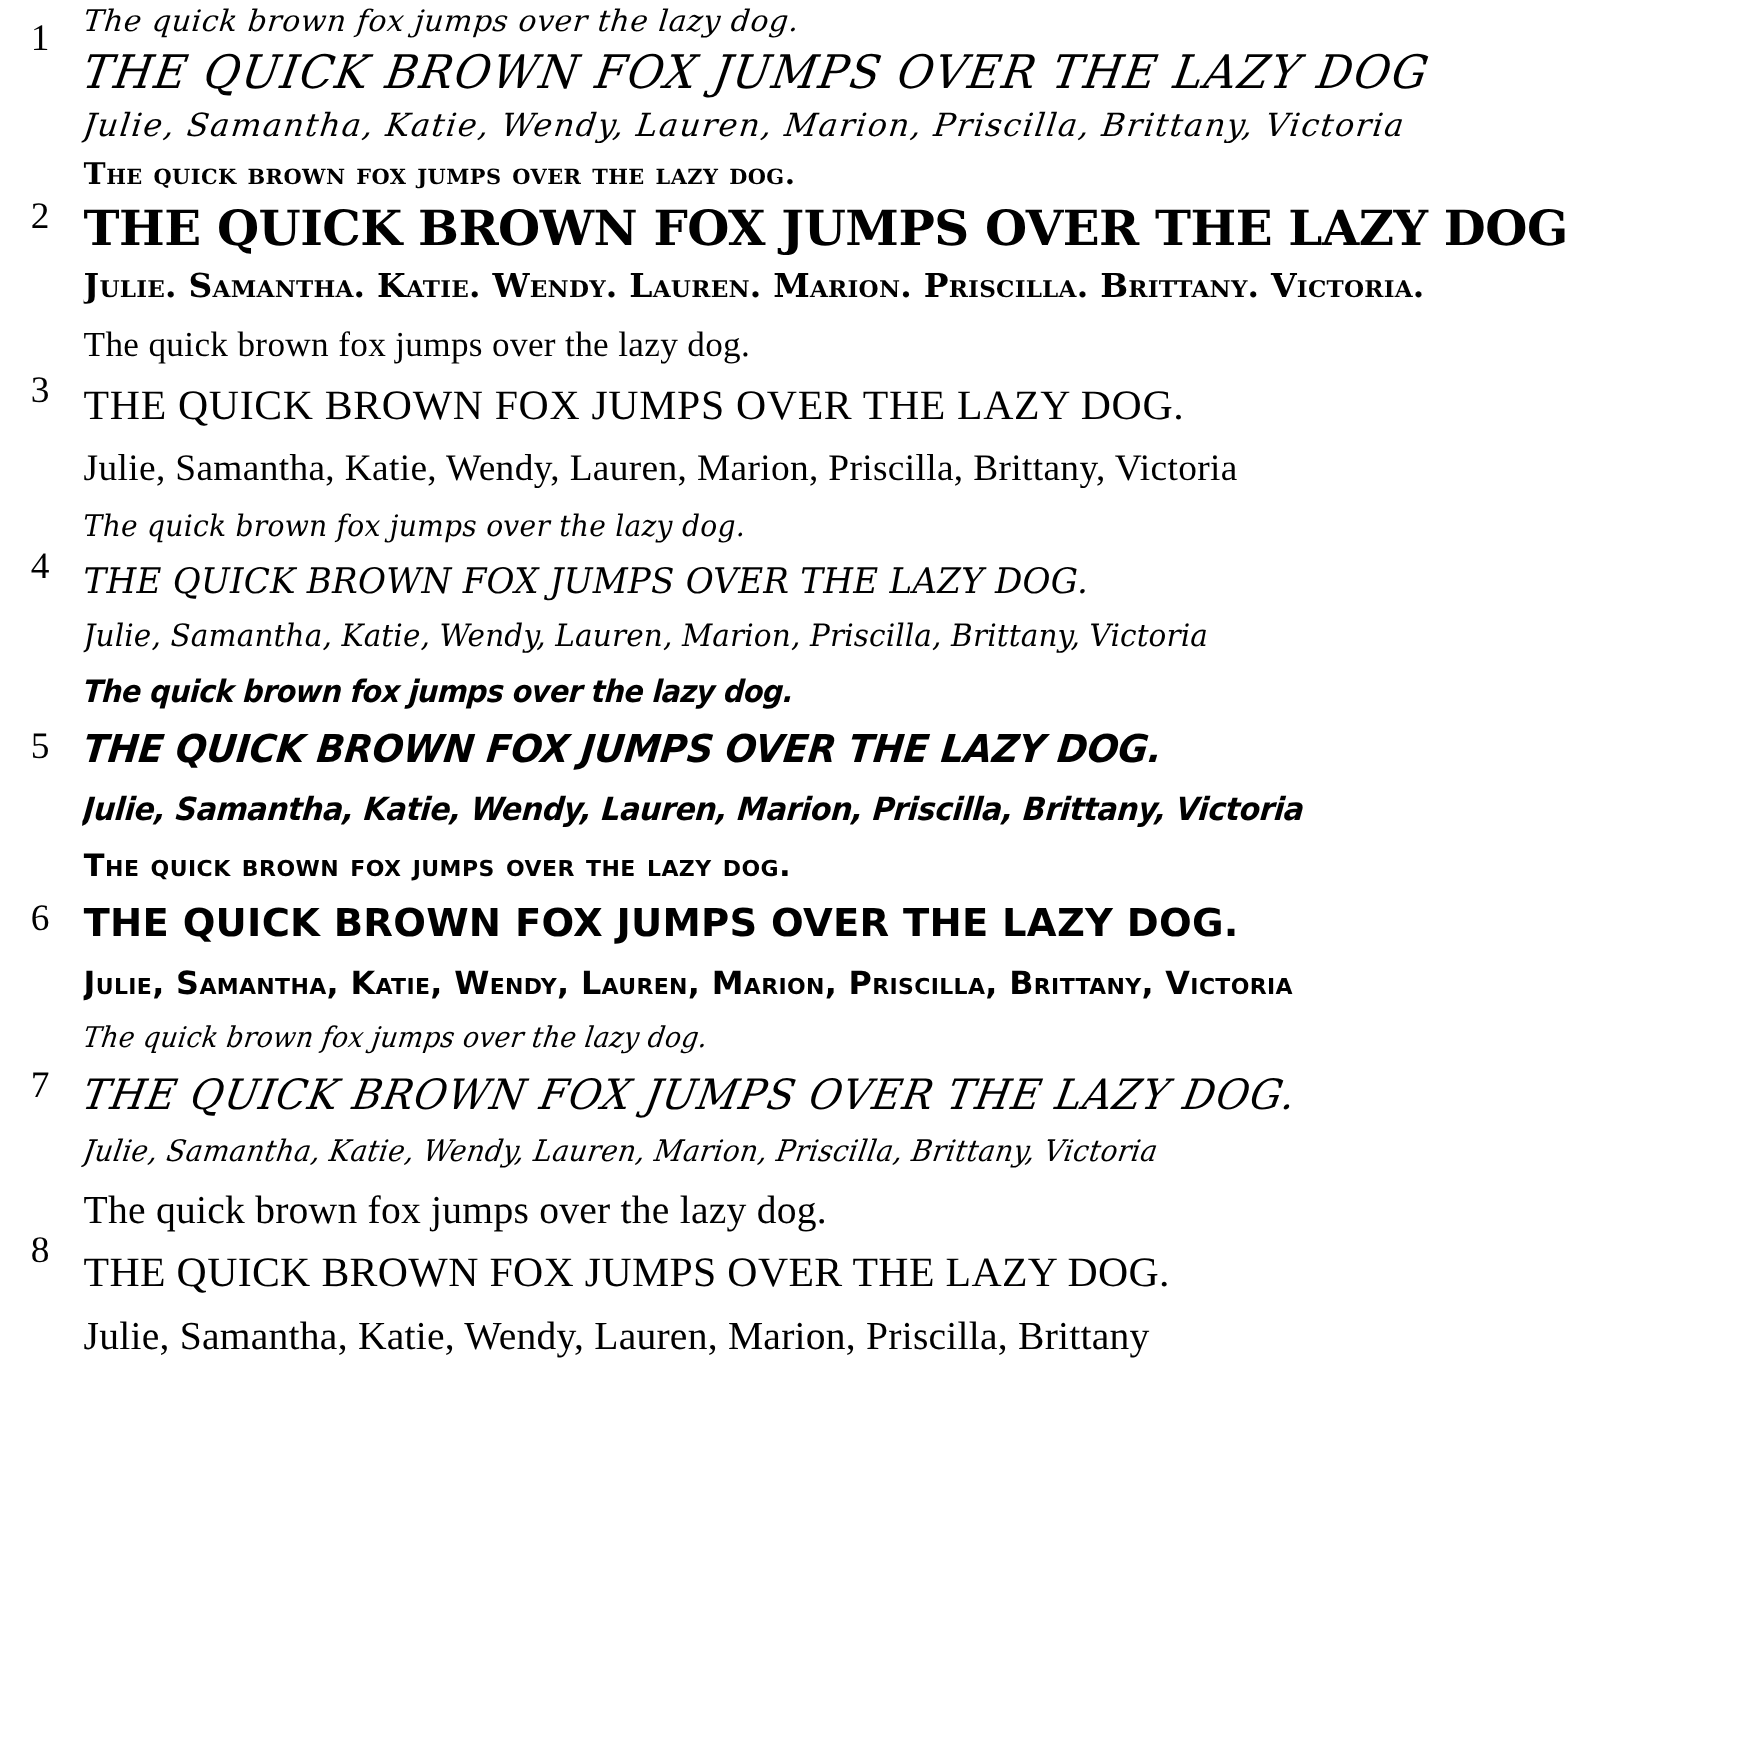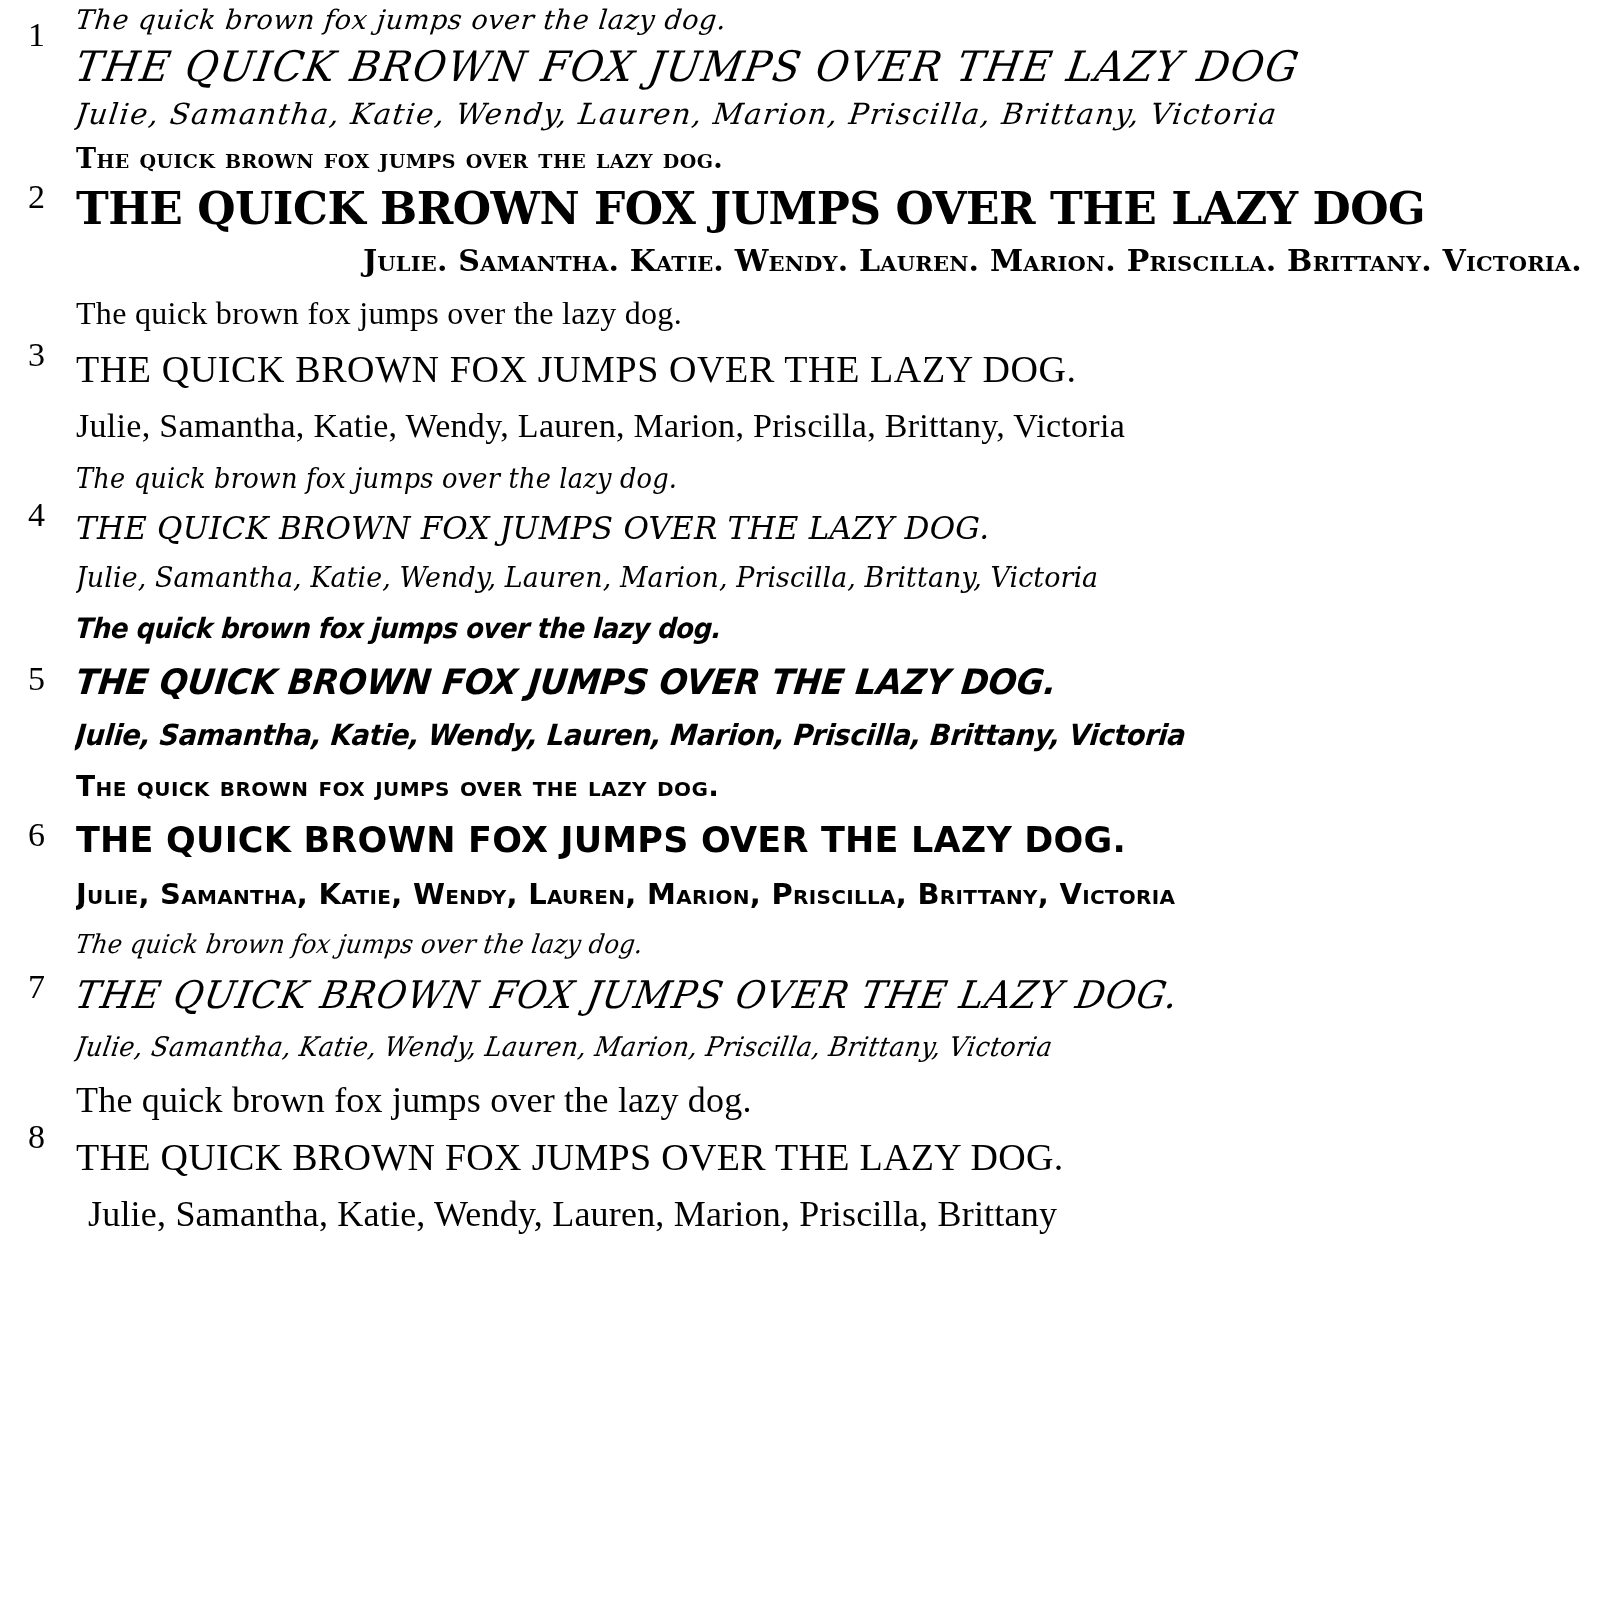--- a/index.html
+++ b/index.html
@@ -94,21 +94,20 @@
     line-height: 58px;
     letter-spacing: -0.5px;
   }
   .f2 .l-names {
     font-family: "DejaVu Serif", serif;
     font-weight: 700;
     font-size: 30px;
     line-height: 46px;
     letter-spacing: 0.2px;
     font-variant: small-caps;
-    text-align: right;
   }
   .f2 .block-number { top: 42px; }
 
   
   .f3 .l-small {
     font-family: "Liberation Serif", serif;
     font-size: 32px;
     line-height: 54px;
     letter-spacing: 0.3px;
   }
@@ -256,21 +255,20 @@
     font-family: "Liberation Serif", serif;
     font-size: 38px;
     line-height: 58px;
     letter-spacing: 0.3px;
   }
   .f8 .l-names {
     font-family: "Liberation Serif", serif;
     font-size: 36px;
     line-height: 56px;
     letter-spacing: 0.2px;
-    margin-left: 12px;
   }
   .f8 .block-number { top: 48px; }
 </style>
 </head>
 <body>
 
 <div class="page">
 
 
   <div class="font-block f1">

